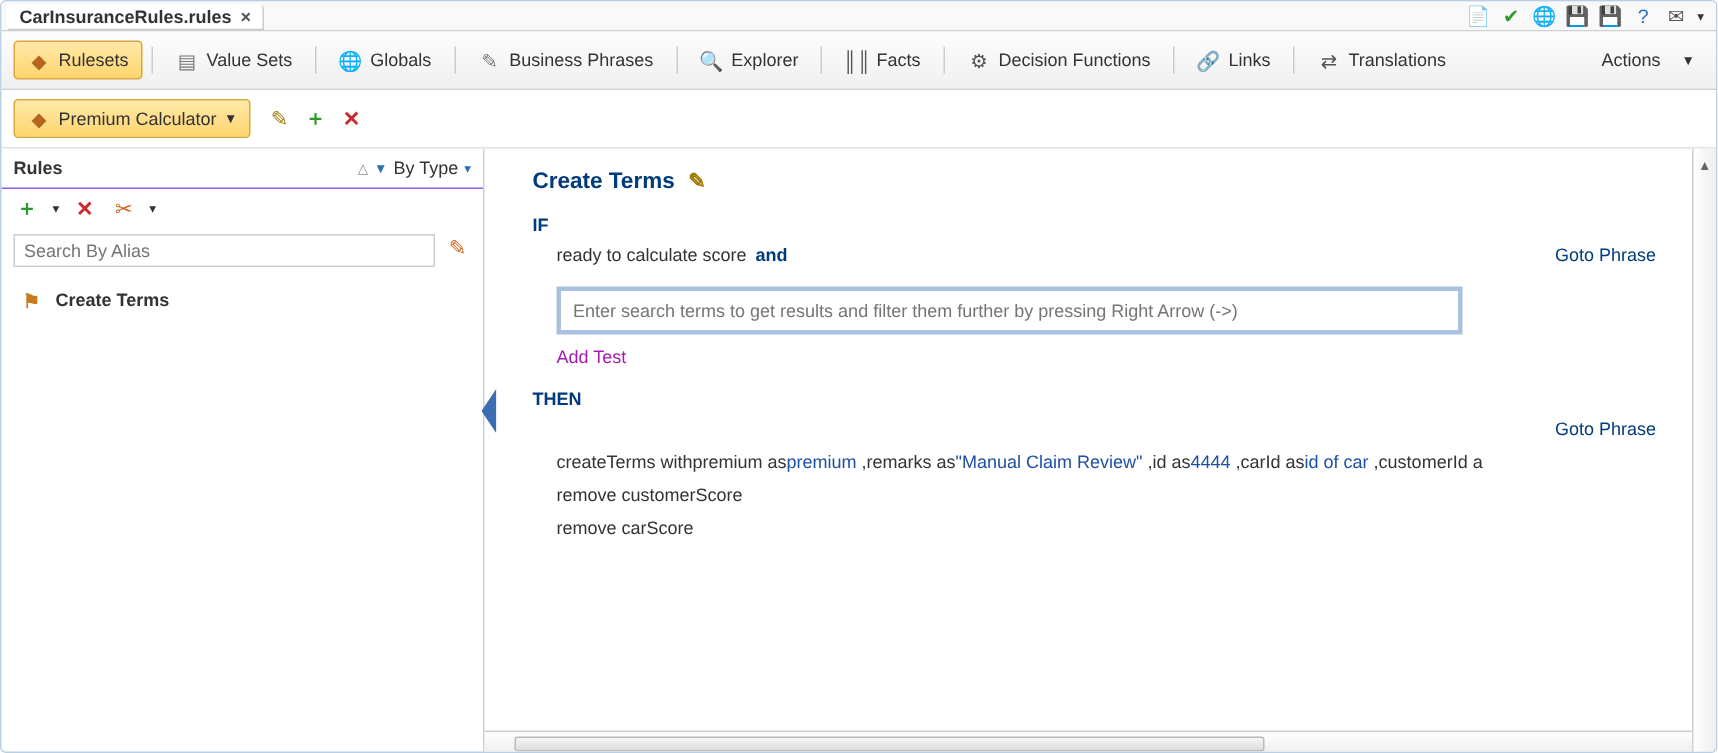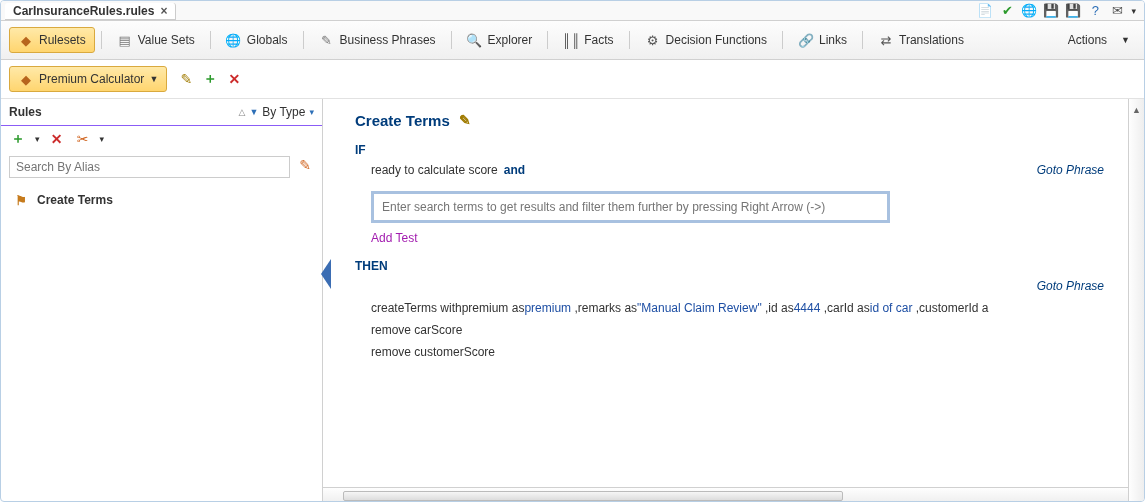--- a/index.html
+++ b/index.html
@@ -223,23 +223,23 @@
     }
     .indent { padding-left: 16px; }
     .row-line {
       display: flex;
       align-items: center;
       gap: 6px;
       margin: 6px 0;
     }
     .kw { color: #003c7b; font-weight: bold; }
     .link { color: #a21caf; cursor: pointer; }
-    .goto { margin-left: auto; color: #003c7b; cursor: pointer; font-style: italic; }
+    .goto { margin-left: auto; color: #003c7b; cursor: pointer; }
     .search-terms {
-      width: 519px;
+      width: 604px;
       padding: 6px 8px;
       border: 3px solid #a8c1e0;
       background: #fff;
       color: #888;
       font-size: 12px;
       margin: 8px 0;
     }
     .then-txt {
       margin: 8px 0;
       font-size: 12px;
@@ -417,22 +417,22 @@
         </div>
 
         <div class="section-label">THEN</div>
         <div class="indent">
           <div class="row-line">
             <span class="goto">Goto Phrase</span>
           </div>
           <div class="then-txt">
             <span>createTerms withpremium as</span><span class="blue-val">premium</span><span> ,remarks as</span><span class="blue-val">"Manual Claim Review"</span><span> ,id as</span><span class="blue-val">4444</span><span> ,carId as</span><span class="blue-val">id of car</span><span> ,customerId a</span>
           </div>
+          <div class="then-txt">remove customerScore</div>
           <div class="then-txt">remove carScore</div>
-          <div class="then-txt">remove customerScore</div>
         </div>
 
         <div class="hscroll">
           <div class="thumb"></div>
         </div>
       </div>
       <div class="vscroll">
         <span style="font-size:9px;color:#666">▲</span>
       </div>
     </div>

